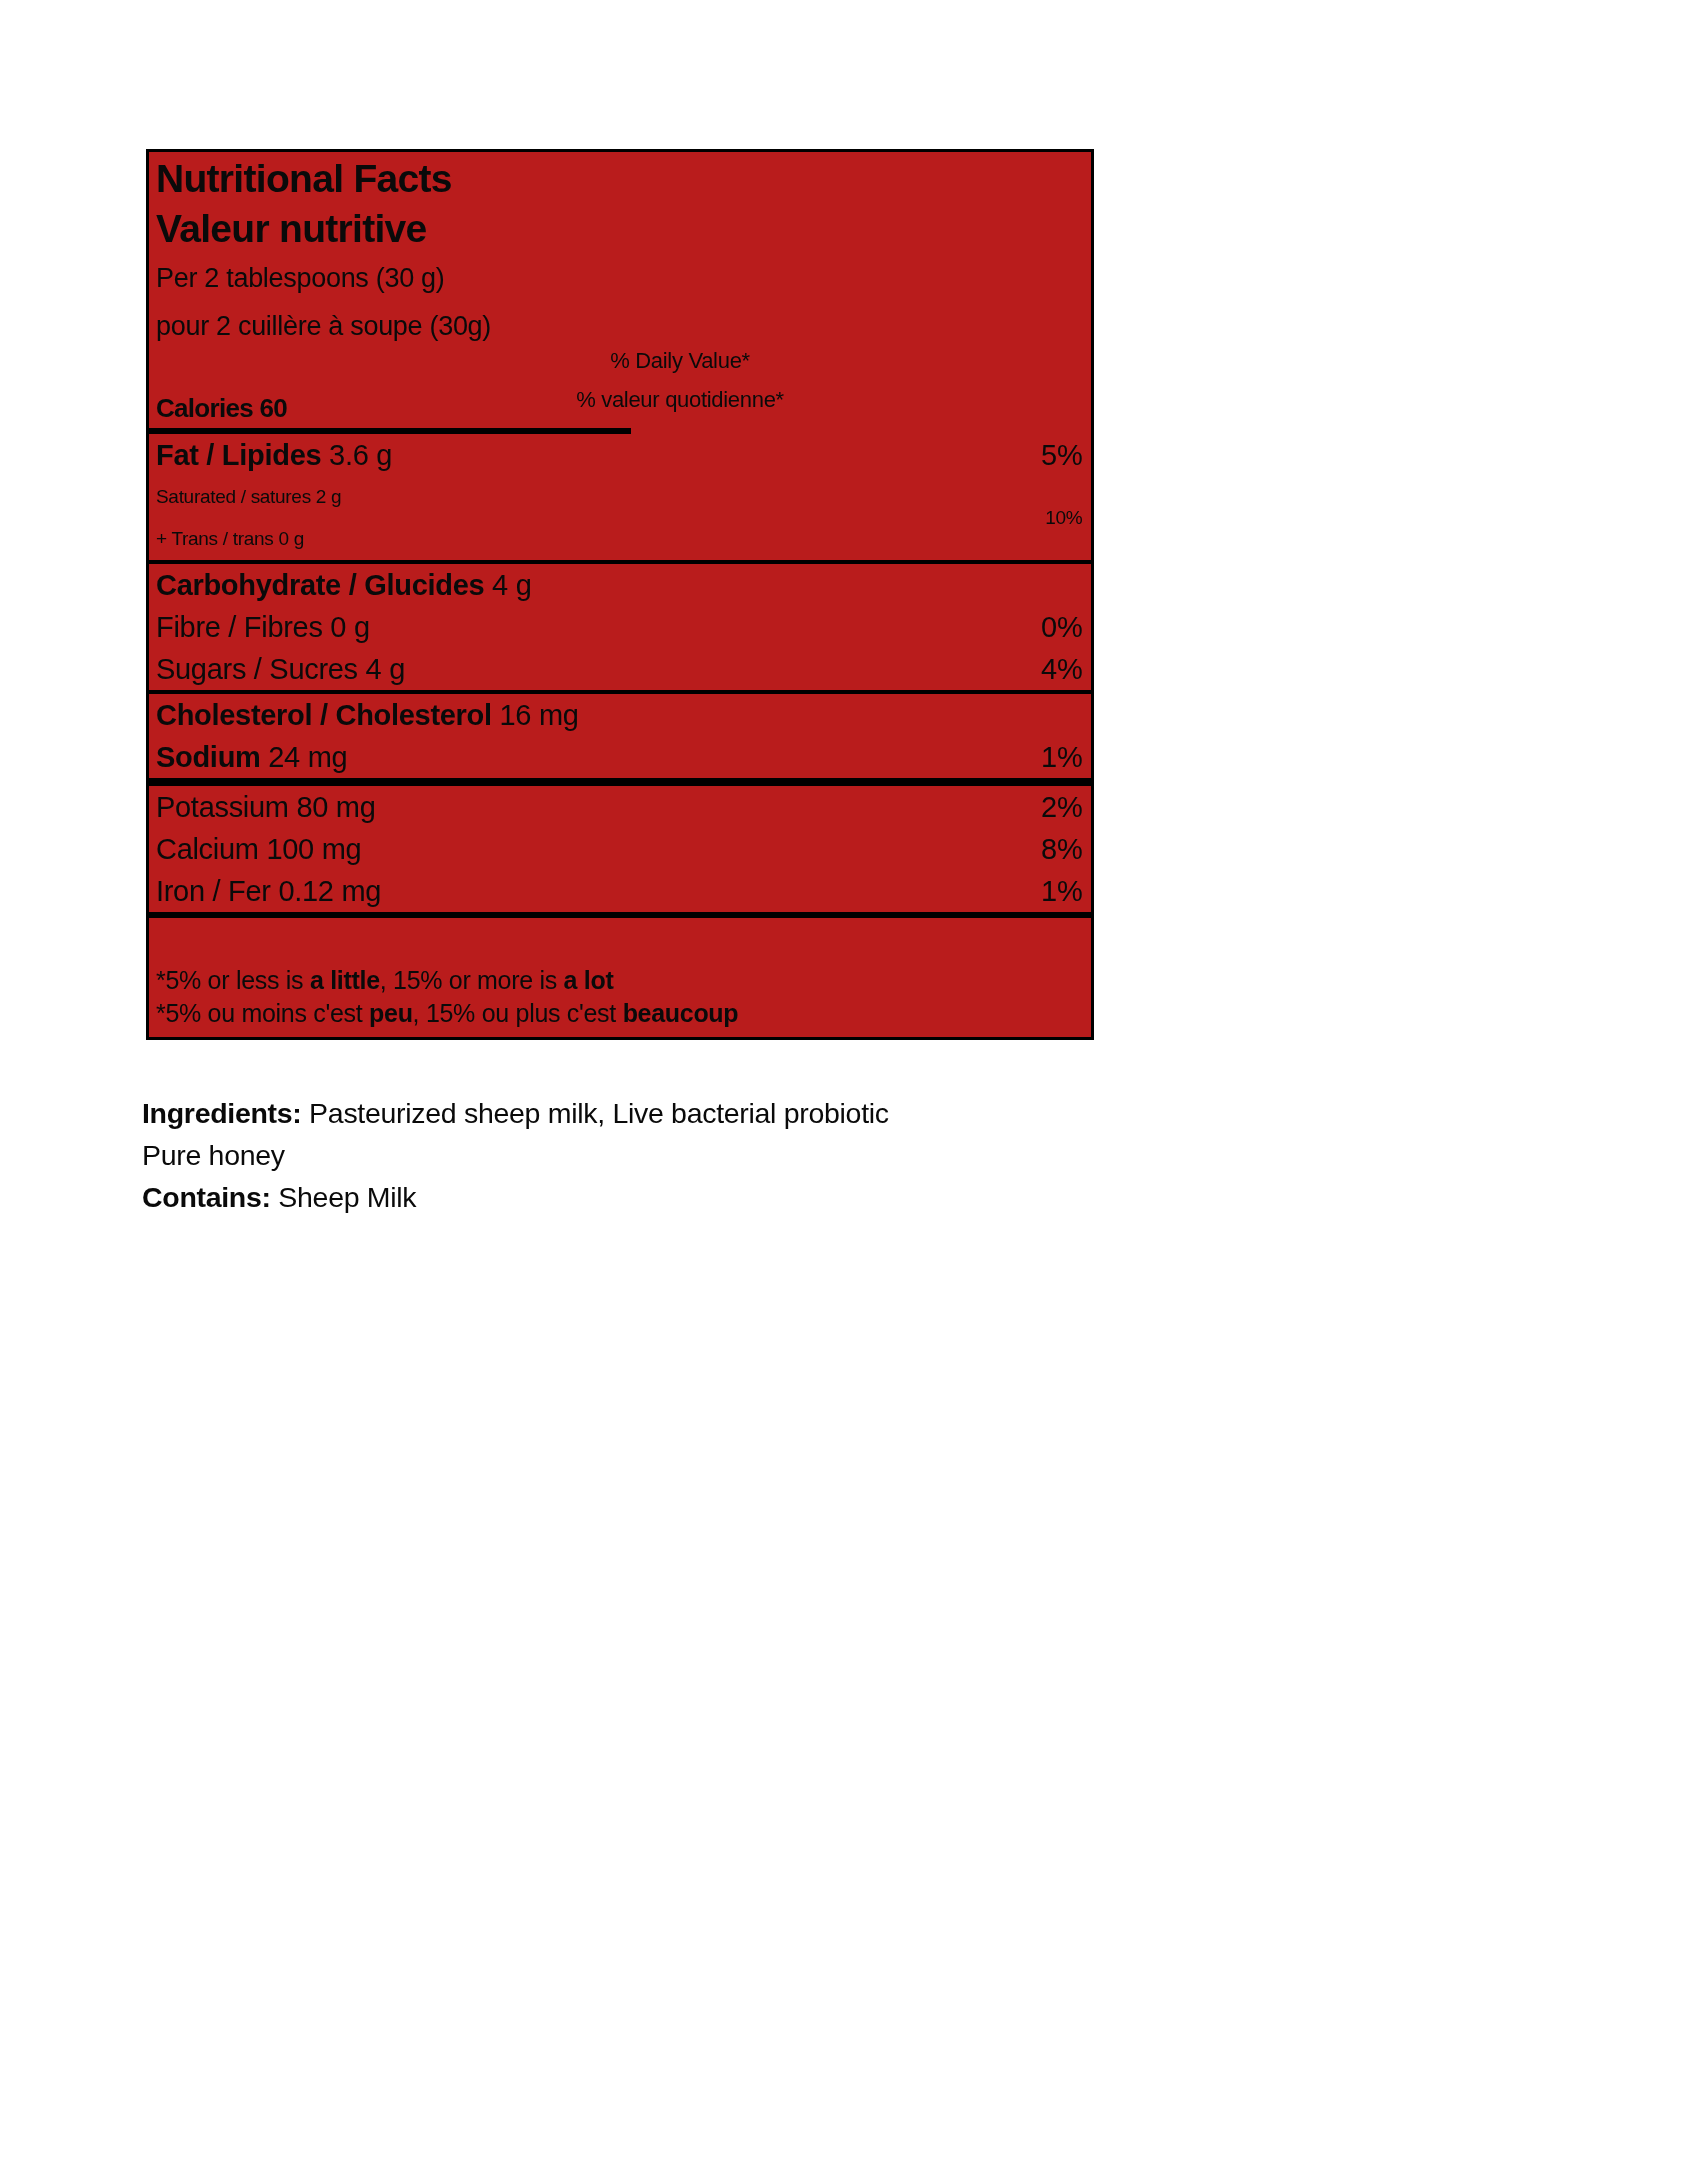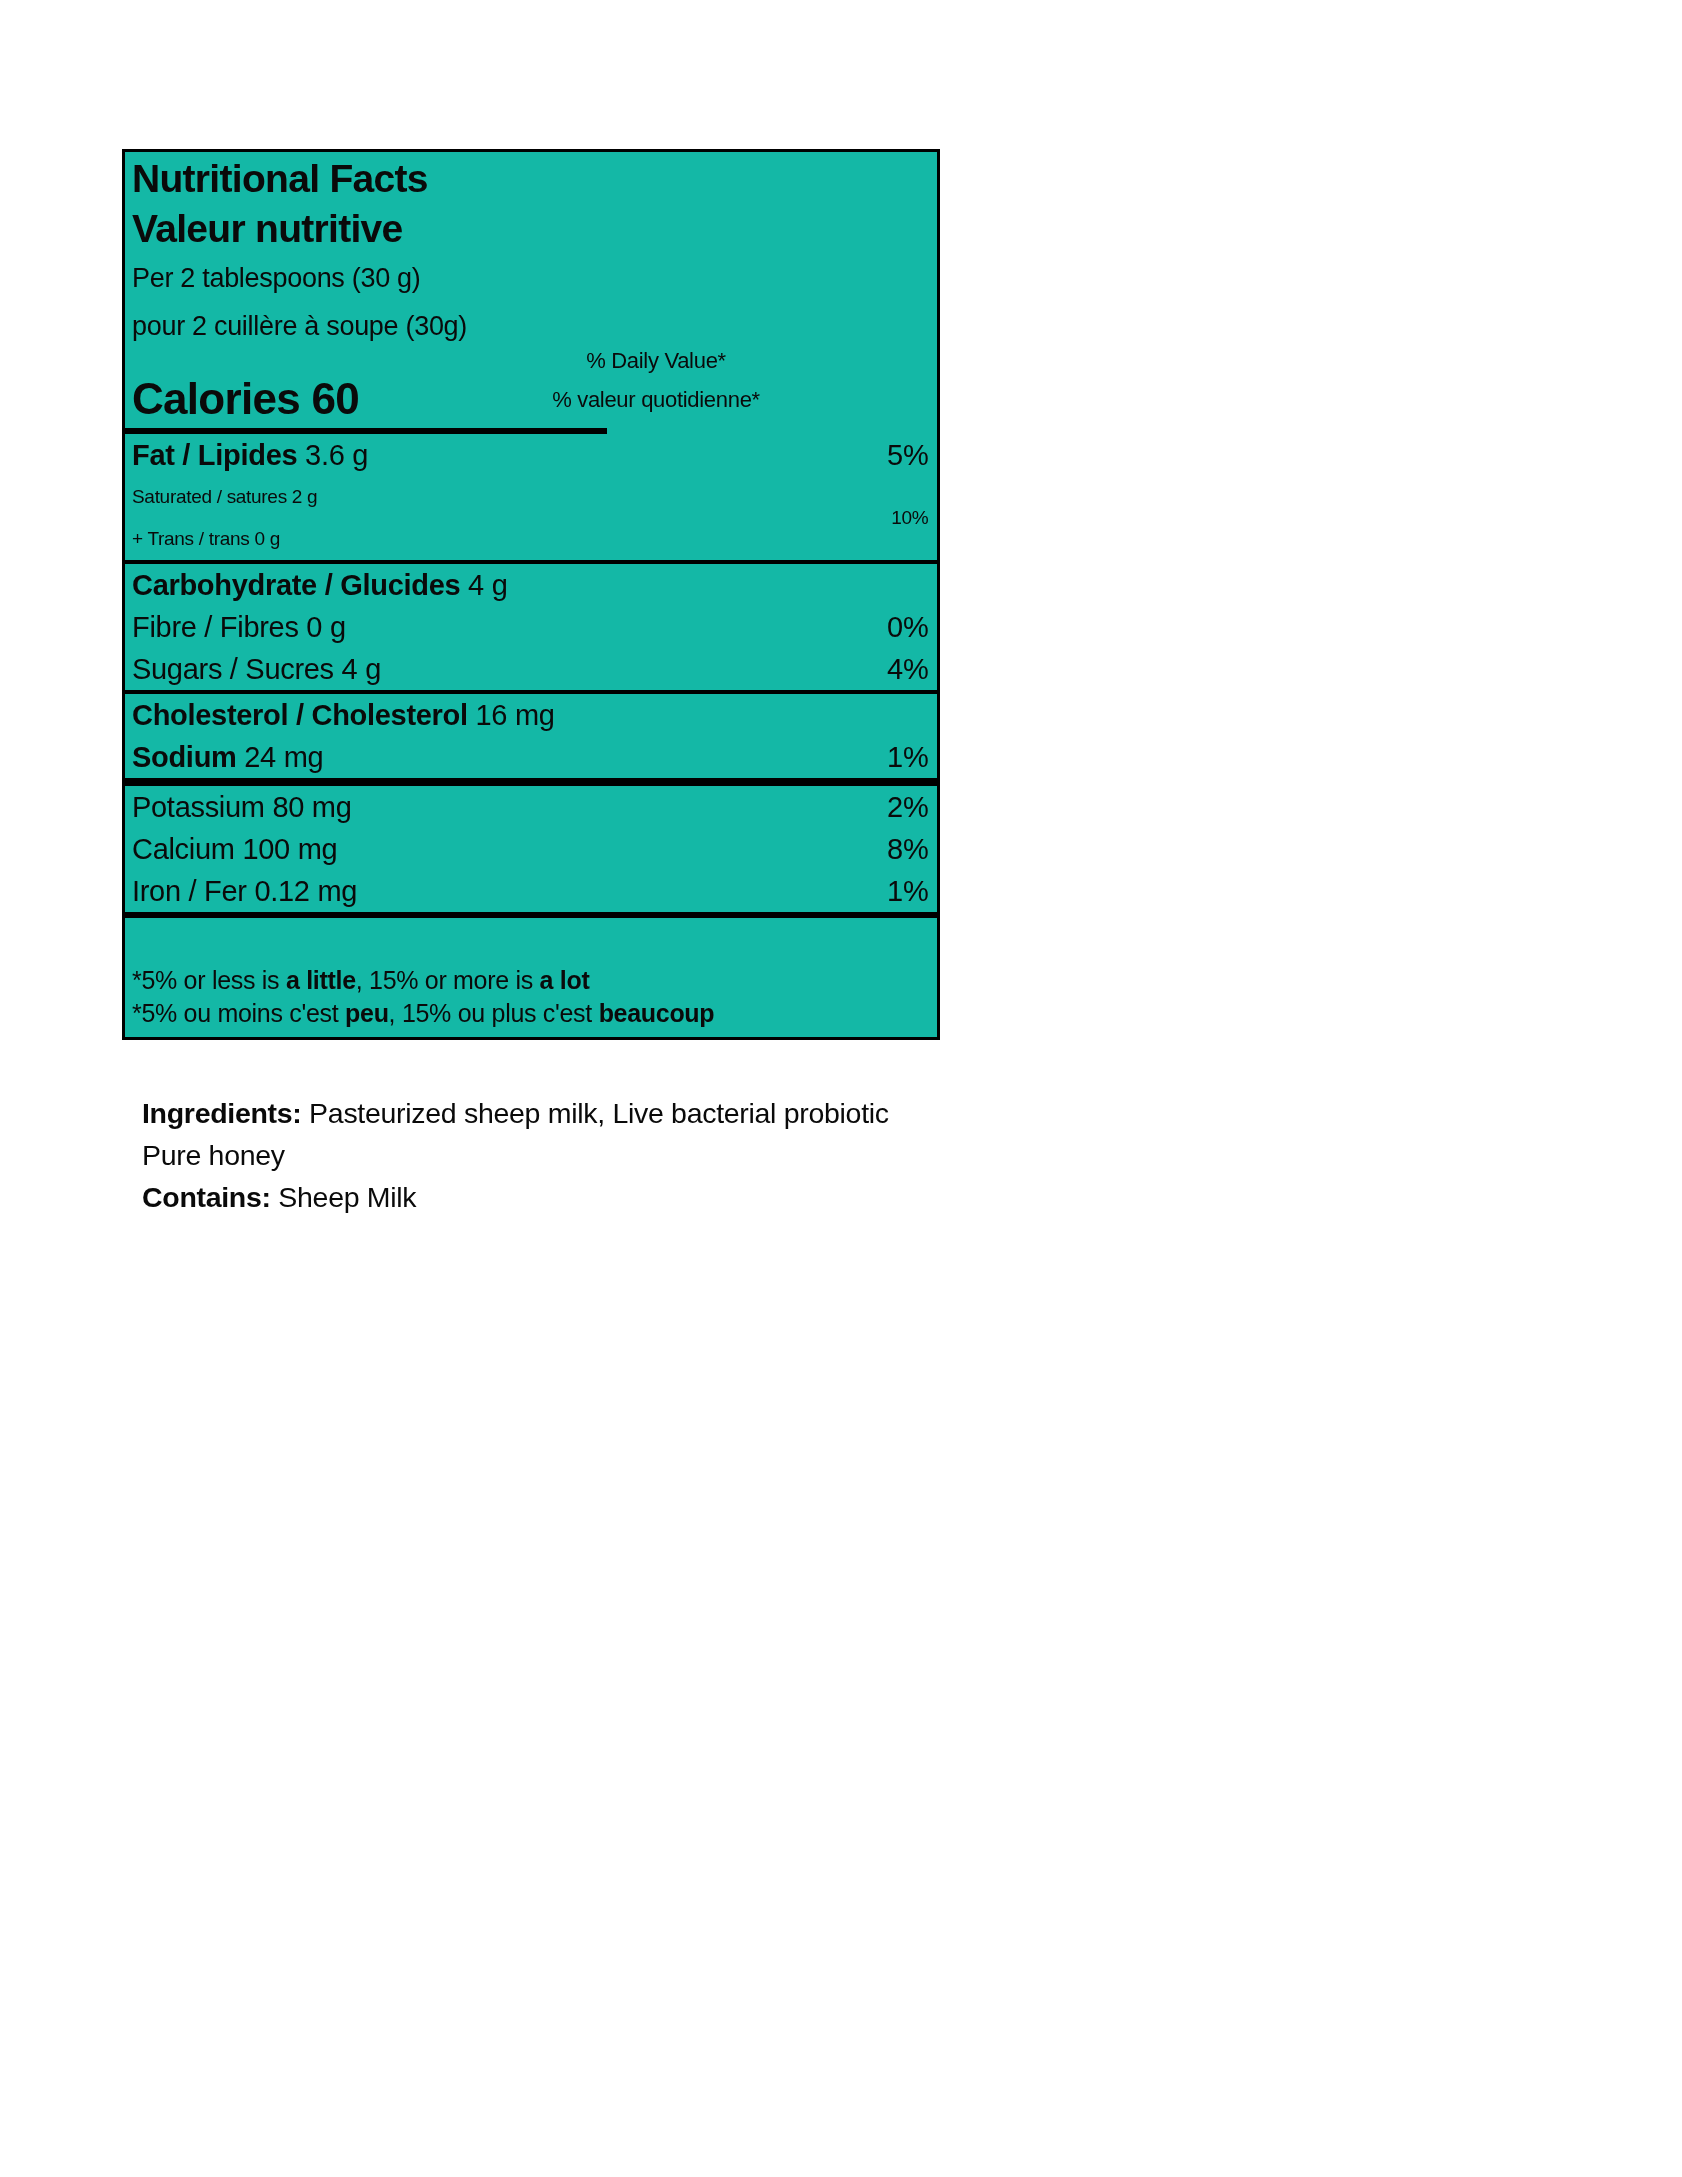--- a/index.html
+++ b/index.html
@@ -13,26 +13,26 @@
     position: relative;
     font-family: "Liberation Sans", "DejaVu Sans", sans-serif;
     color: #0a0a0a;
     letter-spacing: -0.3px;
   }
   b { font-weight: 700; }
 
   
   .label-box {
     position: absolute;
-    left: 122px;
+    left: 146px;
     top: 149px;
-    width: 818px;
+    width: 948px;
     box-sizing: border-box;
     border: 3.5px solid #000;
-    background: #14b8a6;
+    background: #b91c1c;
   }
 
   
   .hdr { padding: 1.7px 8.6px 0 7px; }
   .title {
     font-weight: 700;
     font-size: 39px;
     line-height: 50px;
     letter-spacing: -0.7px;
     white-space: nowrap;
@@ -46,21 +46,21 @@
   
   .calories-row {
     position: relative;
     height: 78px;
   }
   .calories {
     position: absolute;
     left: 7px;
     bottom: 3.5px;
     font-weight: 700;
-    font-size: 44px;
+    font-size: 26px;
     letter-spacing: -0.7px;
     white-space: nowrap;
   }
   .dv-block {
     position: absolute;
     left: 531px;
     top: -8.6px;
     transform: translateX(-50%);
     text-align: center;
     font-size: 22px;

